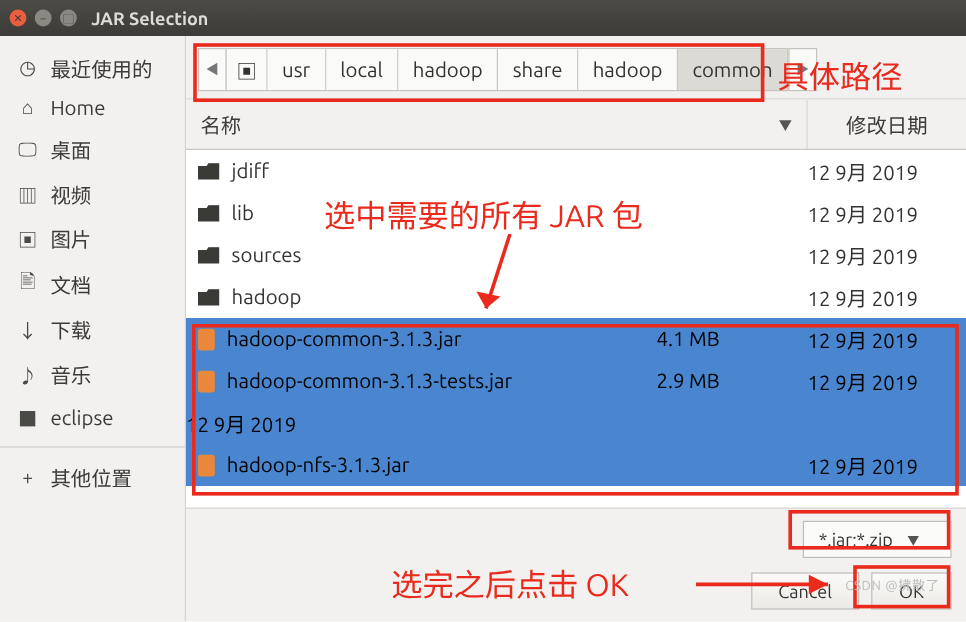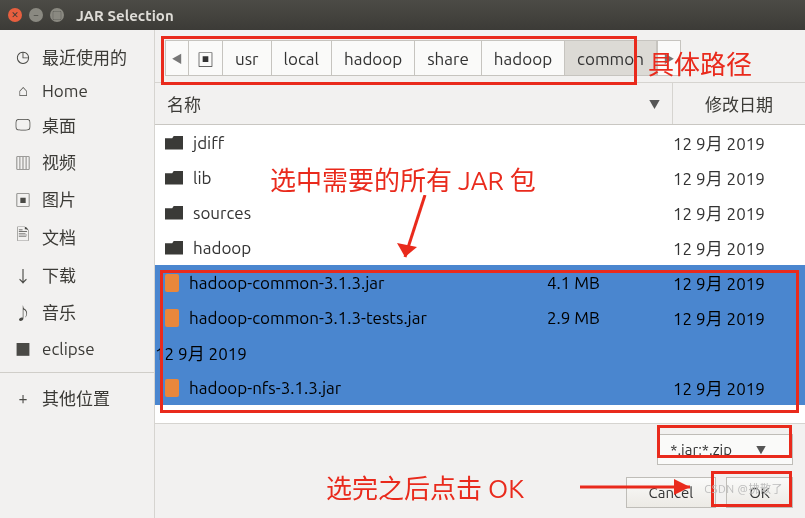--- a/index.html
+++ b/index.html
@@ -32,21 +32,21 @@
   .file-list { flex:1; overflow:auto; }
   .file-row { display:flex; align-items:center; height:35px; font-size:17px; color:#333; cursor:pointer; }
   .file-row.selected { background:#4a86cf; color:#000000; }
   .fcell.name { flex:1; display:flex; align-items:center; gap:10px; padding-left:10px; }
   .fcell.size { width:126px;margin-left:32px; }
   .fcell.date { width:132px; }
   .file-icon { width:18px; height:14px; display:inline-block; }
   .folder-icon { background:#3a3a37; clip-path: polygon(0 20%,40% 20%,50% 0,100% 0,100% 100%,0 100%); }
   .jar-icon { width:14px; height:18px; background:#e9873b; border-radius:2px; position:relative; }
   .bottom-bar { padding:10px 12px 10px; background:#f2f1f0; border-top:1px solid #d6d4d0; display:flex; flex-direction:column; gap:12px; align-items:flex-end; }
-  .filter-select { border:1px solid #bfbdb8; background:#fafaf9; padding:6px 26px 6px 12px; font-size:15px; color:#333; position:relative; display:inline-flex; align-items:center; gap:24px; cursor:pointer; }
+  .filter-select { border:1px solid #bfbdb8; background:#fafaf9; padding:6px 26px 6px 12px; font-size:15px; color:#333; position:relative; display:inline-flex; align-items:center; gap:12px; cursor:pointer; }
   .button-row { display:flex; gap:10px; }
   .btn { border:1px solid #bfbdb8; background:linear-gradient(#fafaf9,#eceae5); padding:6px 22px; font-size:15px; color:#333; cursor:pointer; }
   .btn.primary { font-weight:normal; }
   .watermark { position:absolute; right:22px; bottom:22px; font-size:11px; color:#bdbdbd; pointer-events:none; letter-spacing:0.5px; }
 
   
   .overlay-box { position:absolute; border:3px solid #e92a1c; pointer-events:none; }
   .anno-text { position:absolute; color:#e92a1c; font-size:26px; font-weight:400; pointer-events:none; }
   .arrow-svg { position:absolute; pointer-events:none; }
 </style>

